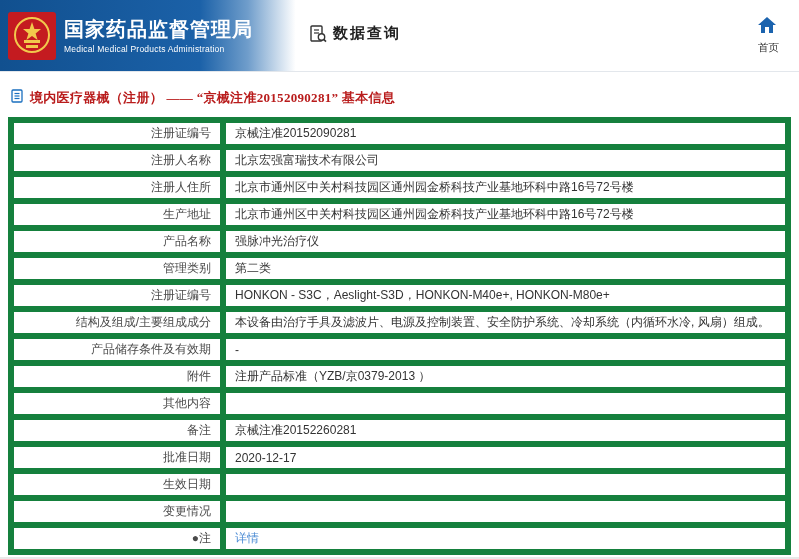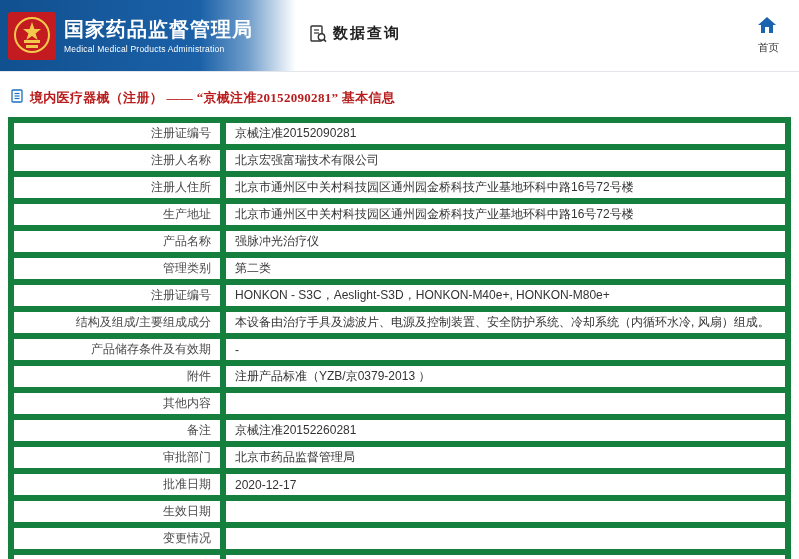--- a/index.html
+++ b/index.html
@@ -154,24 +154,20 @@
         </tr>
         <tr>
           <td class="cell-label">其他内容</td>
           <td class="cell-value"></td>
         </tr>
         <tr>
           <td class="cell-label">备注</td>
           <td class="cell-value">京械注准20152260281</td>
         </tr>
         <tr>
-          <td class="cell-label">审批部门</td>
-          <td class="cell-value">北京市药品监督管理局</td>
-        </tr>
-        <tr>
           <td class="cell-label">批准日期</td>
           <td class="cell-value">2020-12-17</td>
         </tr>
         <tr>
           <td class="cell-label">生效日期</td>
           <td class="cell-value"></td>
         </tr>
         <tr>
           <td class="cell-label">变更情况</td>
           <td class="cell-value"></td>

